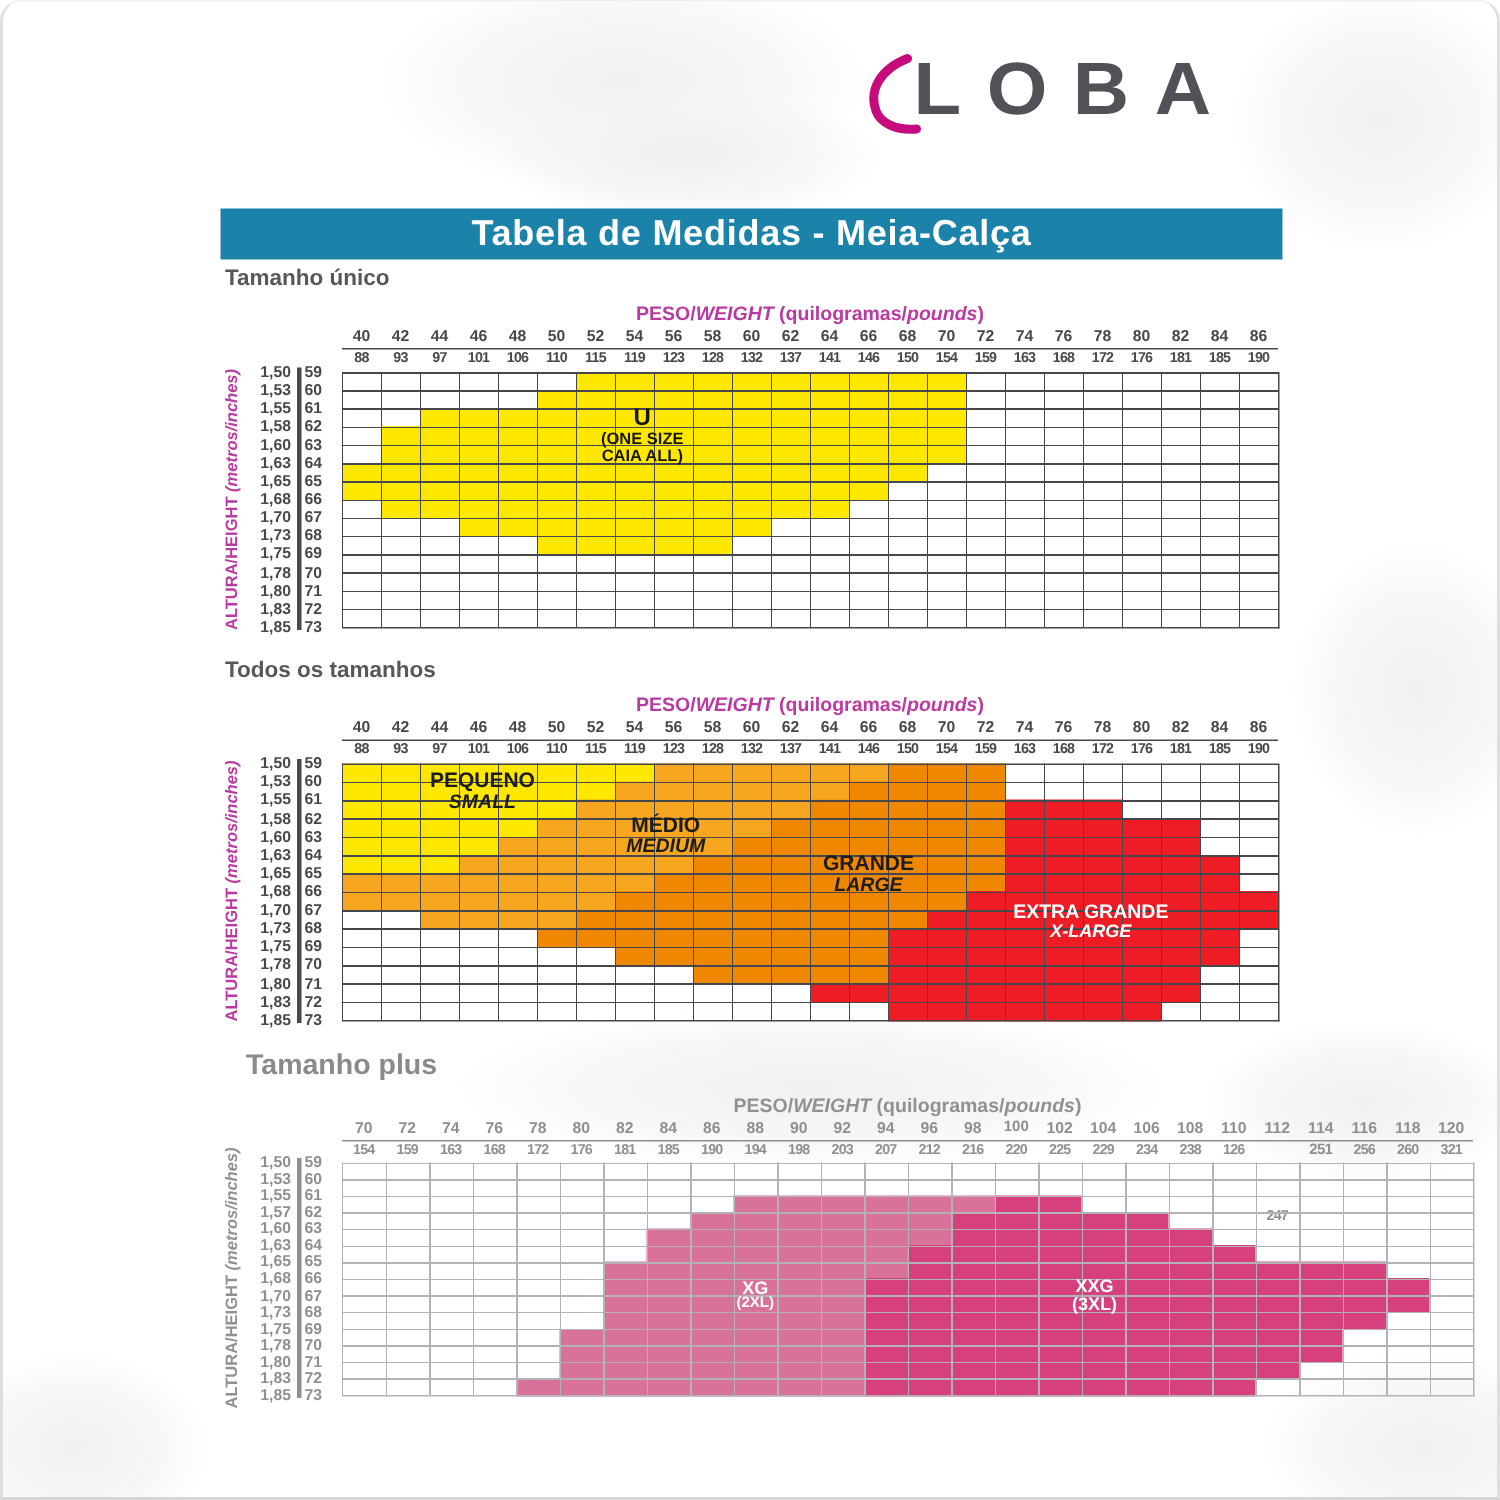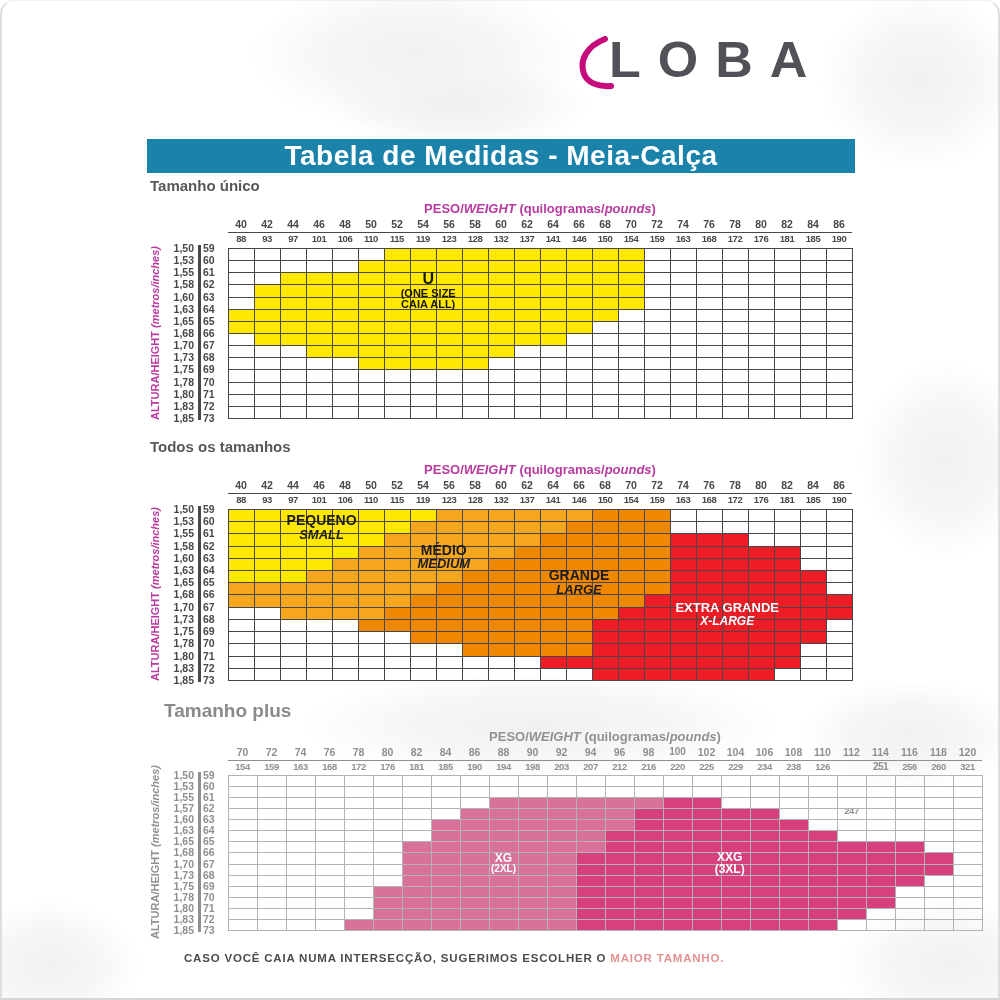--- a/index.html
+++ b/index.html
@@ -9,21 +9,21 @@
          border-bottom:2px solid #d6d6d6;border-top:1px solid #f0f0f0;
          border-radius:14px 14px 0 0;pointer-events:none;z-index:50;}
   .wm{position:absolute;z-index:0;opacity:.75;}
   .blob{background:radial-gradient(closest-side,#ececec 0%,#f3f3f3 55%,rgba(255,255,255,0) 100%);}
   #logo{position:absolute;left:575px;top:30px;width:270px;height:62px;z-index:3;}
   #logo-text{position:absolute;left:34px;top:0;font-size:52px;font-weight:bold;
              letter-spacing:17px;color:#515257;transform:scaleY(.95);}
   #logo-swoosh{position:absolute;left:0;top:6px;}
   #title-bar{position:absolute;left:147px;top:139px;width:708px;height:34px;z-index:3;
              display:flex;align-items:center;justify-content:center;
-             color:#fff;font-size:28px;font-weight:bold;letter-spacing:.5px;}
+             color:#fff;font-size:24px;font-weight:bold;letter-spacing:.5px;}
   .sec-title{position:absolute;z-index:3;font-weight:bold;}
   #sec1{left:150px;top:177px;font-size:15px;color:#58585c;}
   #sec2{left:150px;top:438px;font-size:15px;color:#58585c;}
   #sec3{left:164px;top:700px;font-size:19px;color:#8a8a8e;}
   #footer{position:absolute;left:184px;top:951px;width:680px;z-index:3;
           font-size:11.5px;font-weight:bold;letter-spacing:.8px;line-height:15px;color:#4b4b50;}
   .chart-el{position:absolute;z-index:2;}
   .axnum{position:absolute;text-align:center;font-weight:bold;z-index:2;}
   .rowlab{position:absolute;font-weight:bold;z-index:2;}
   .ovl{position:absolute;z-index:6;text-align:center;transform:translate(-50%,-50%);
@@ -415,14 +415,13 @@
       <div style="font-size: 12px;">XG</div>
       <div style="font-size: 10px;">(2XL)</div>
     </div>
     <div class="ovl" style="left: 729.7px; top: 863.568px; color: rgb(255, 255, 255);">
       <div style="font-size: 12px;">XXG</div>
       <div style="font-size: 12px;">(3XL)</div>
     </div>
   </div>
 
 <div id="footer">
-  <div><span>CASO VOCÊ CAIA NUMA INTERSECÇÃO, SUGERIMOS ESCOLHER O </span><span id="footer-hl" style="color: rgb(226, 145, 144);">MAIOR TAMANHO.</span></div>
 </div>
 
 </body></html>

